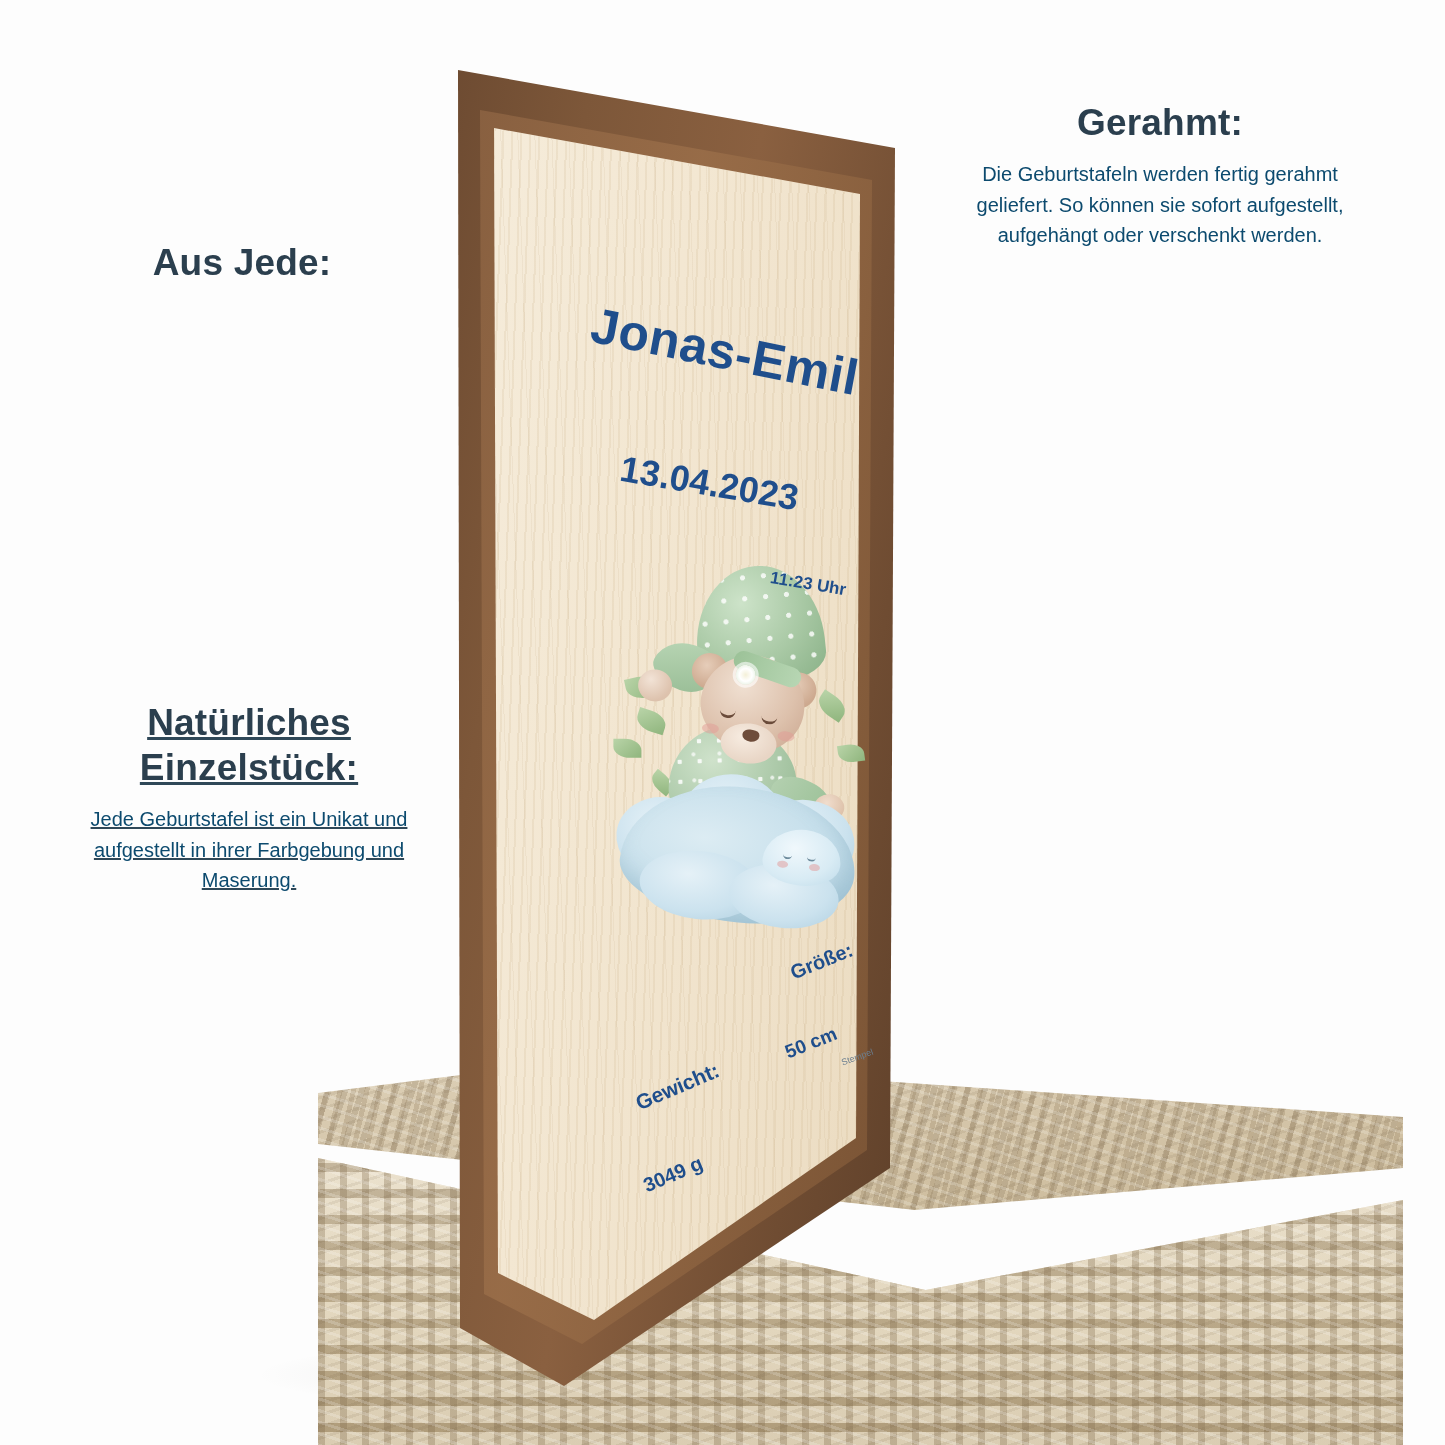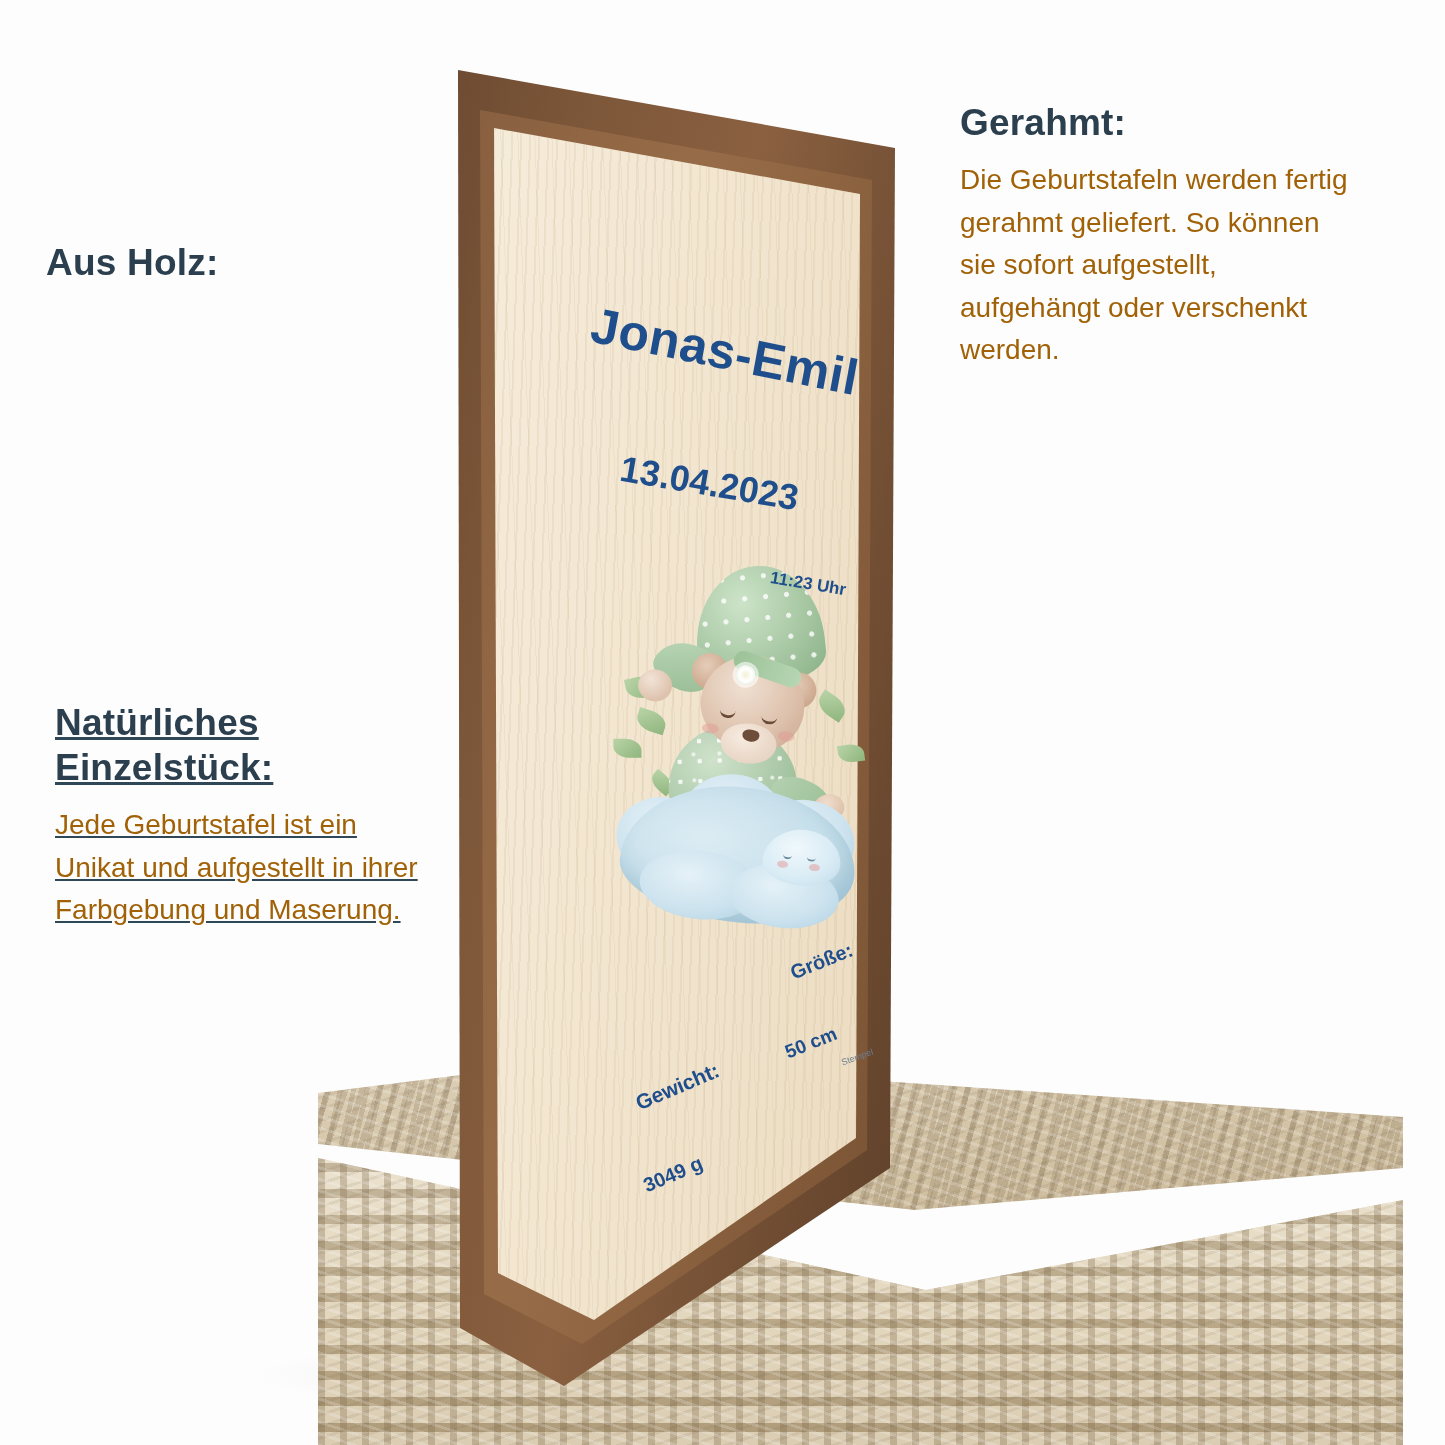--- a/index.html
+++ b/index.html
@@ -21,34 +21,35 @@
     inset: 0;
     width: 1445px;
     height: 1445px;
     background: #fdfdfd;
     overflow: hidden;
   }
 
   
   .copy-block {
     position: absolute;
+    text-align: center;
     color: #2f4858;
   }
   .copy-title {
     font-size: 37px;
     font-weight: bold;
     color: #2b3f4e;
     line-height: 1.22;
     margin: 0 0 14px 0;
     letter-spacing: .2px;
   }
   .copy-body {
-    font-size: 28px;
+    font-size: 20px;
     line-height: 1.52;
-    color: #a16207;
+    color: #0c4a6e;
     margin: 0;
   }
 
   #block-holz      { left: 46px;  top: 240px;  width: 392px; }
   #block-gerahmt   { left: 960px; top: 100px;  width: 400px; }
   #block-einzel    { left: 55px;  top: 700px;  width: 388px; text-decoration: underline; }
   #block-andenken  { left: 940px; top: 605px;  width: 420px; }
 
   
   #basket {
@@ -400,21 +401,21 @@
   .lf4 { left: 188px; top: 150px; width: 30px; height: 20px; transform: rotate(28deg); }
   .lf5 { left: 214px; top: 196px; width: 26px; height: 18px; transform: rotate(-14deg); }
   .lf6 { left: 30px;  top: 246px; width: 24px; height: 16px; transform: rotate(34deg); }
 </style>
 </head>
 <body>
 
 <div id="stage">
 
   <div class="copy-block" id="block-holz">
-    <h2 class="copy-title">Aus Holz:</h2>
+    <h2 class="copy-title">Aus Jede:</h2>
   </div>
 
   <div class="copy-block" id="block-gerahmt">
     <h2 class="copy-title">Gerahmt:</h2>
     <p class="copy-body">Die Geburtstafeln werden fertig gerahmt geliefert. So können sie sofort aufgestellt, aufgehängt oder verschenkt werden.</p>
   </div>
 
   <div class="copy-block" id="block-einzel">
     <h2 class="copy-title">Natürliches Einzelstück:</h2>
     <p class="copy-body">Jede Geburtstafel ist ein Unikat und aufgestellt in ihrer Farbgebung und Maserung.</p>

